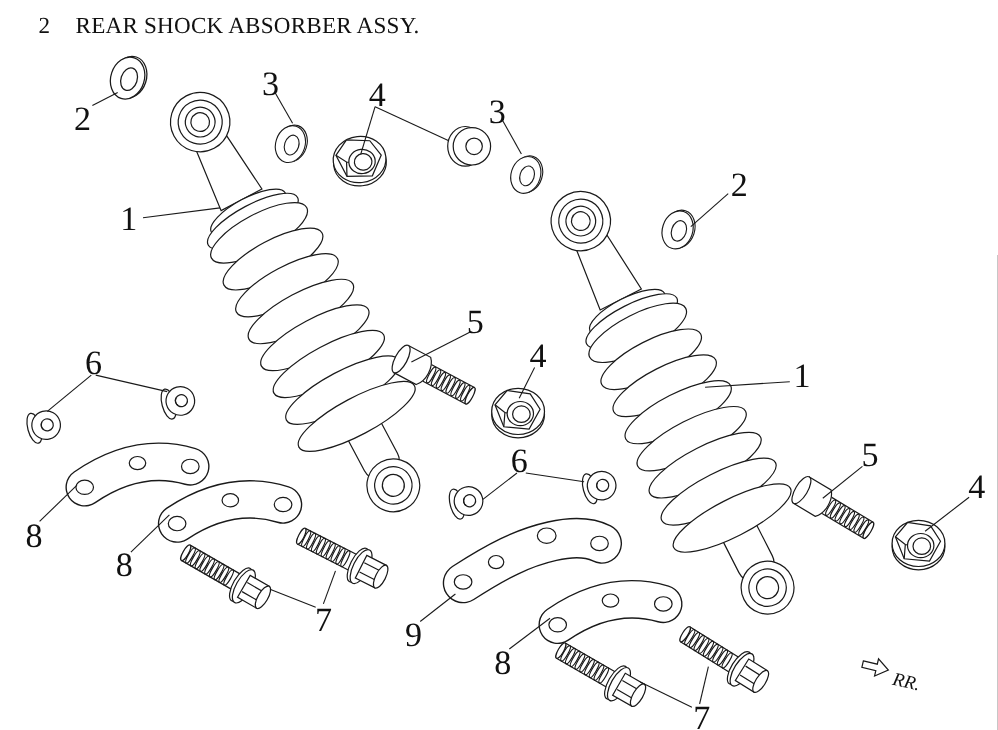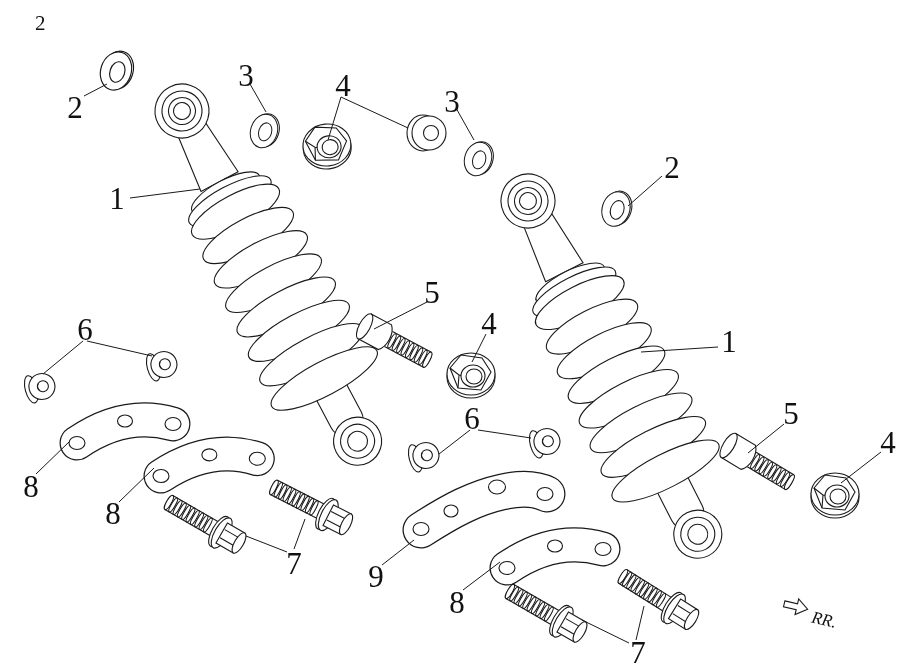--- a/index.html
+++ b/index.html
@@ -31,20 +31,21 @@
     font-style:italic; fill:#111;
   }
 </style>
 </head>
 <body>
 
 <div class="stage">
 
   <div class="title-row">
     <span>2</span>
+    <span>REAR SHOCK ABSORBER ASSY.</span>
   </div>
 
   <svg class="draw" width="907" height="664" viewBox="0 0 907 664">
 
     <defs>
 
       <g id="p-shock">
         <path class="ln" d="M-15,18 L-21,80 L21,80 L15,18 Z"></path>
         <circle class="ln" cx="0" cy="0" r="27"></circle>
         <circle class="ln" cx="0" cy="0" r="20"></circle>

